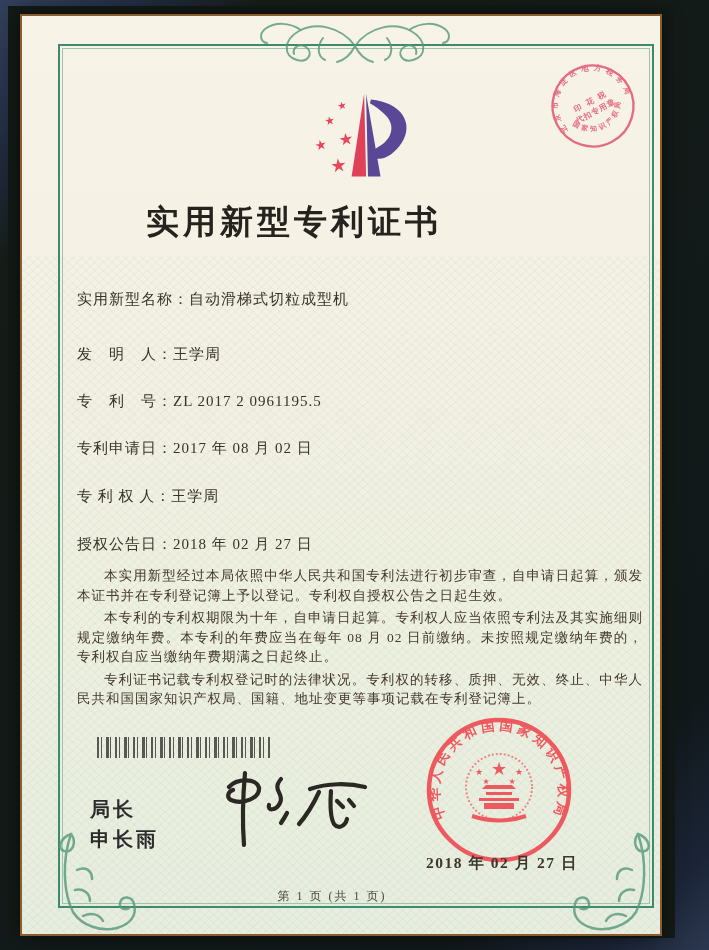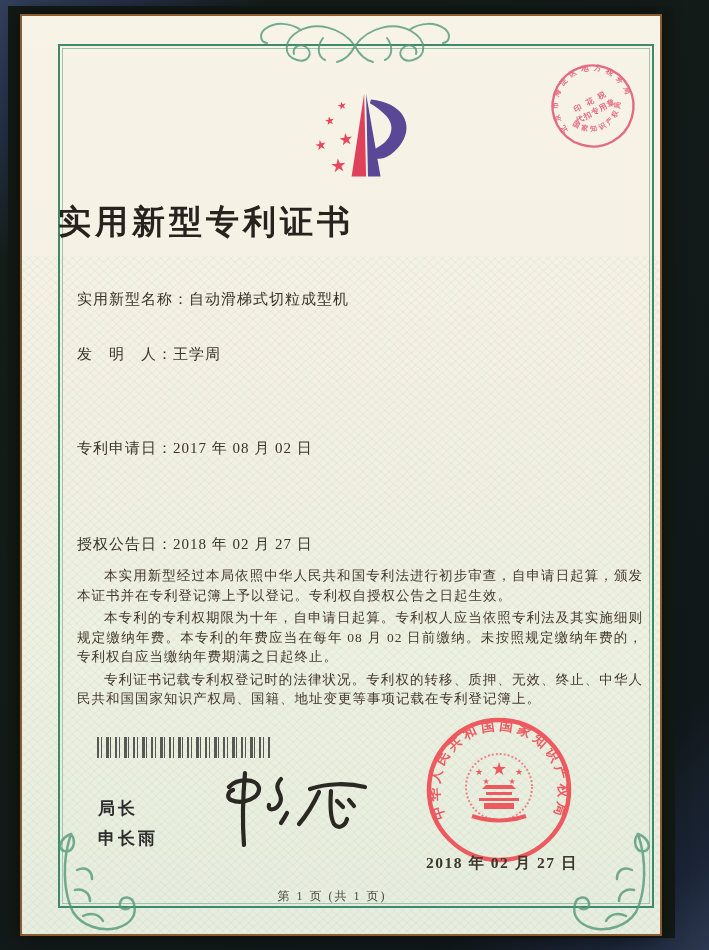--- a/index.html
+++ b/index.html
@@ -19,37 +19,37 @@
     box-shadow:0 0 18px rgba(0,0,0,.55);
   }
   .guilloche{position:absolute;left:0;top:240px;width:638px;height:678px;pointer-events:none;
     background:
       repeating-linear-gradient(43deg,rgba(106,168,134,.055) 0 1.5px,transparent 1.5px 6px),
       repeating-linear-gradient(-43deg,rgba(106,168,134,.055) 0 1.5px,transparent 1.5px 6px);}
   .green-border{position:absolute;left:36px;top:28px;width:592px;height:860px;border:2px solid #3f8a6c;}
   .green-border::after{content:"";position:absolute;inset:2px;border:1px solid #9cc4ae;}
   
   .cert-number{position:absolute;left:55px;top:96px;font-size:15px;letter-spacing:3px;color:#3a352d;}
-  .title{position:absolute;left:36px;top:184px;width:472px;
+  .title{position:absolute;left:36px;top:184px;width:472px;text-align:center;
     font-size:33px;font-weight:600;letter-spacing:4px;color:#26231f;}
   .field-row{position:absolute;left:55px;font-size:15px;color:#383328;letter-spacing:1px;white-space:nowrap;}
   .field-row .f-label{color:#383328;}
   .field-row .f-value{color:#383328;}
   .paragraphs{position:absolute;left:55px;top:550px;width:566px;
     font-size:13.5px;line-height:19.5px;letter-spacing:1px;color:#43392c;text-align:justify;}
   .paragraphs p{margin:0 0 3px 0;text-indent:2em;}
   .barcode{position:absolute;left:75px;top:721px;width:173px;height:21px;
     background:repeating-linear-gradient(90deg,
       #3e3e3c 0 2px,transparent 2px 4px,
       #3e3e3c 4px 5px,transparent 5px 9px,
       #3e3e3c 9px 12px,transparent 12px 13px,
       #3e3e3c 13px 14px,transparent 14px 18px);
     opacity:.85;}
-  .director{position:absolute;left:76px;top:778px;font-family:Liberation Serif, serif;
-    font-size:17px;font-weight:700;color:#2c2c2c;line-height:30px;letter-spacing:3px;}
+  .director{position:absolute;left:68px;top:778px;font-family:Liberation Serif, serif;
+    font-size:20px;font-weight:700;color:#2c2c2c;line-height:30px;letter-spacing:3px;}
   .signature{position:absolute;left:185px;top:745px;width:180px;height:95px;}
   .seal-box{position:absolute;left:402px;top:699px;width:150px;height:150px;opacity:.9;}
   .issue-date{position:absolute;left:404px;top:837px;z-index:5;font-size:15.5px;font-weight:600;
     letter-spacing:1.5px;color:#3c362b;}
   .page-footer{position:absolute;left:36px;top:872px;width:548px;text-align:center;
     font-size:12px;letter-spacing:2px;color:#4a463c;}
   .tax-stamp{position:absolute;left:525px;top:44px;width:92px;height:92px;transform:rotate(-28deg);opacity:.85;}
   .logo{position:absolute;left:272px;top:70px;width:148px;height:106px;}
   .orn-top{position:absolute;left:183px;top:0px;width:300px;height:52px;opacity:.8;}
   .orn-bl{position:absolute;left:33px;top:814px;width:92px;height:108px;opacity:.8;}
@@ -129,22 +129,28 @@
   </svg>
 
   <div class="title">实用新型专利证书</div>
 
   <div class="field-row" style="top:329px">
     <span class="f-label">发　明　人：</span><span class="f-value">王学周</span>
   </div>
   <div class="field-row" style="top:274px">
     <span class="f-label">实用新型名称：</span><span class="f-value">自动滑梯式切粒成型机</span>
   </div>
+  <div class="field-row" style="top:376px">
+    <span class="f-label">专　利　号：</span><span class="f-value">ZL 2017 2 0961195.5</span>
+  </div>
   <div class="field-row" style="top:423px">
     <span class="f-label">专利申请日：</span><span class="f-value">2017 年 08 月 02 日</span>
+  </div>
+  <div class="field-row" style="top:471px">
+    <span class="f-label">专 利 权 人：</span><span class="f-value">王学周</span>
   </div>
   <div class="field-row" style="top:519px">
     <span class="f-label">授权公告日：</span><span class="f-value">2018 年 02 月 27 日</span>
   </div>
 
   <div class="paragraphs">
     <p>本实用新型经过本局依照中华人民共和国专利法进行初步审查，自申请日起算，颁发本证书并在专利登记簿上予以登记。专利权自授权公告之日起生效。</p>
     <p>本专利的专利权期限为十年，自申请日起算。专利权人应当依照专利法及其实施细则规定缴纳年费。本专利的年费应当在每年 08 月 02 日前缴纳。未按照规定缴纳年费的，专利权自应当缴纳年费期满之日起终止。</p>
     <p>专利证书记载专利权登记时的法律状况。专利权的转移、质押、无效、终止、中华人民共和国国家知识产权局、国籍、地址变更等事项记载在专利登记簿上。</p>
   </div>

